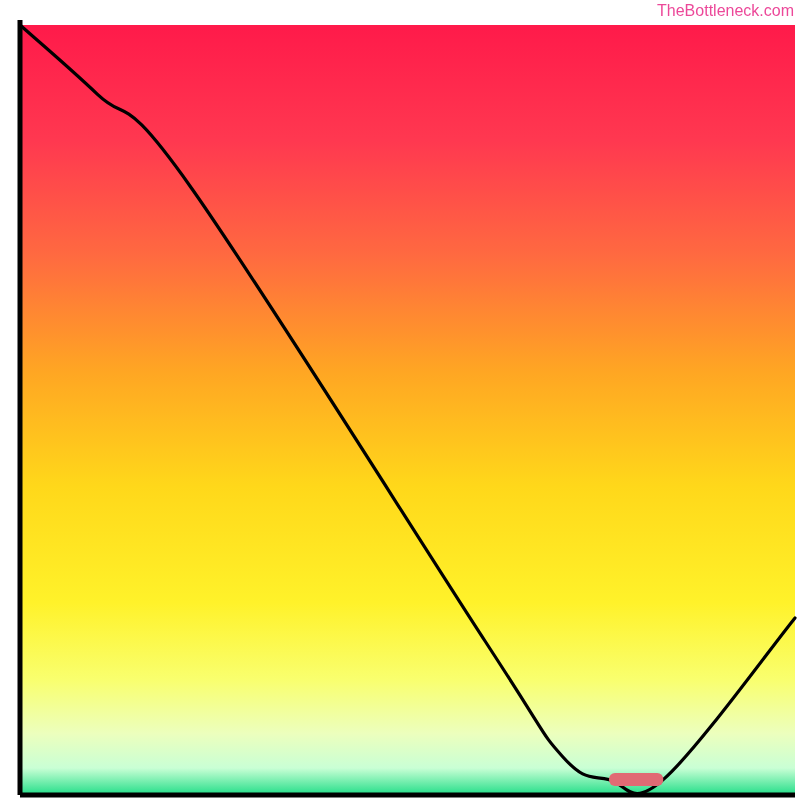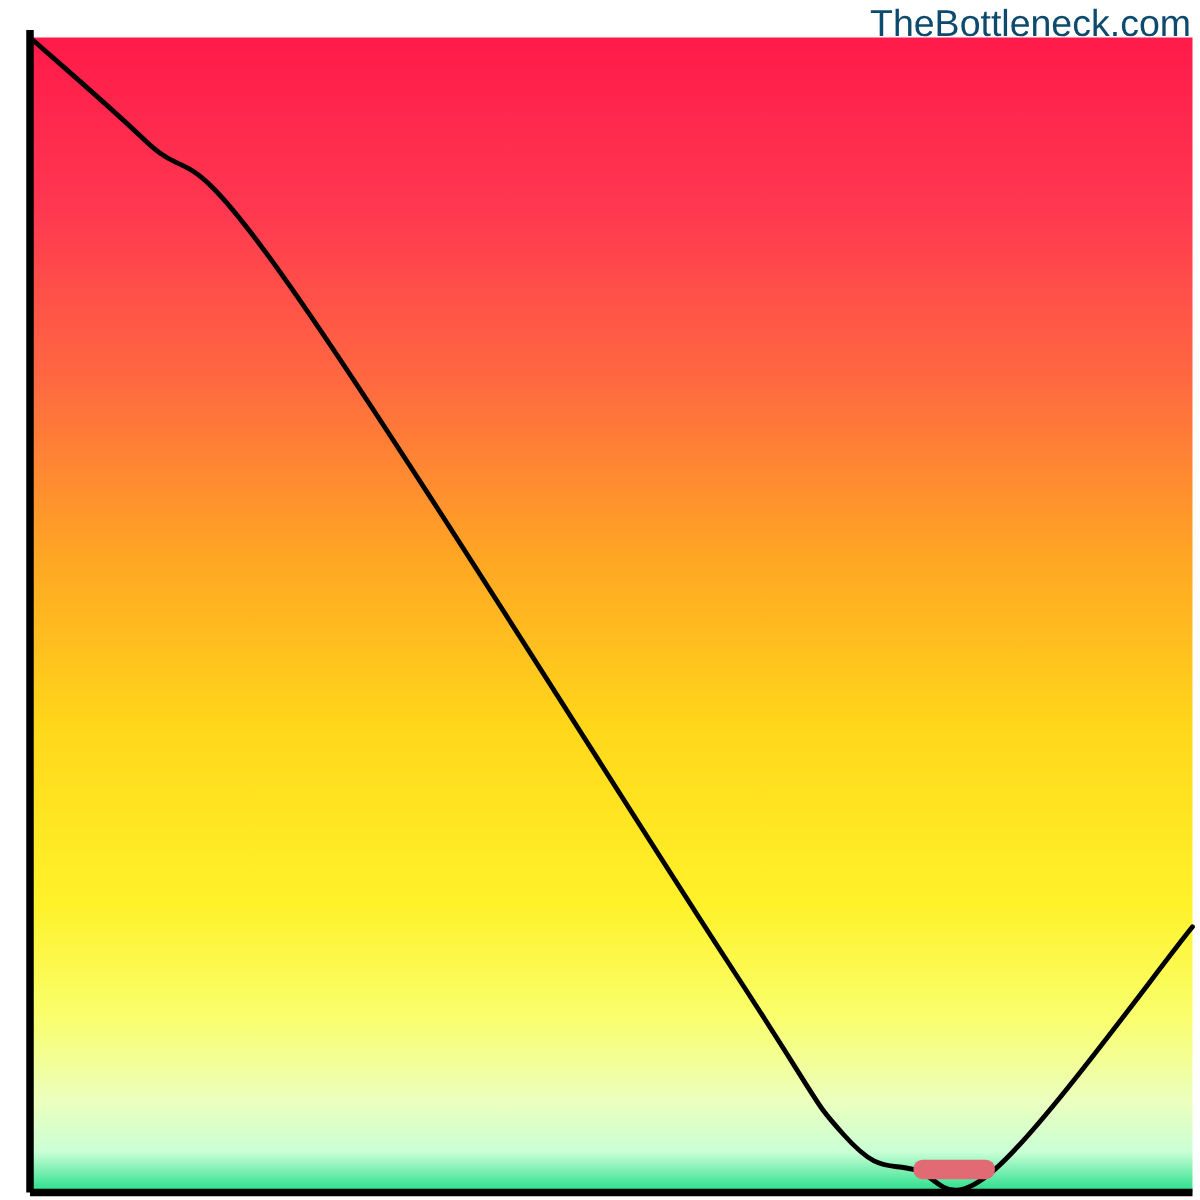--- a/index.html
+++ b/index.html
@@ -13,22 +13,22 @@
   }
   .wrap {
     position: relative;
     width: 800px;
     height: 800px;
   }
   .watermark {
     position: absolute;
     top: 2px;
     right: 6px;
-    color: #0c4a6e;
-    font-size: 25px;
+    color: #ec4899;
+    font-size: 16px;
     font-weight: 400;
     letter-spacing: 0;
   }
   svg.chart {
     position: absolute;
     left: 0;
     top: 0;
     width: 800px;
     height: 800px;
     display: block;

